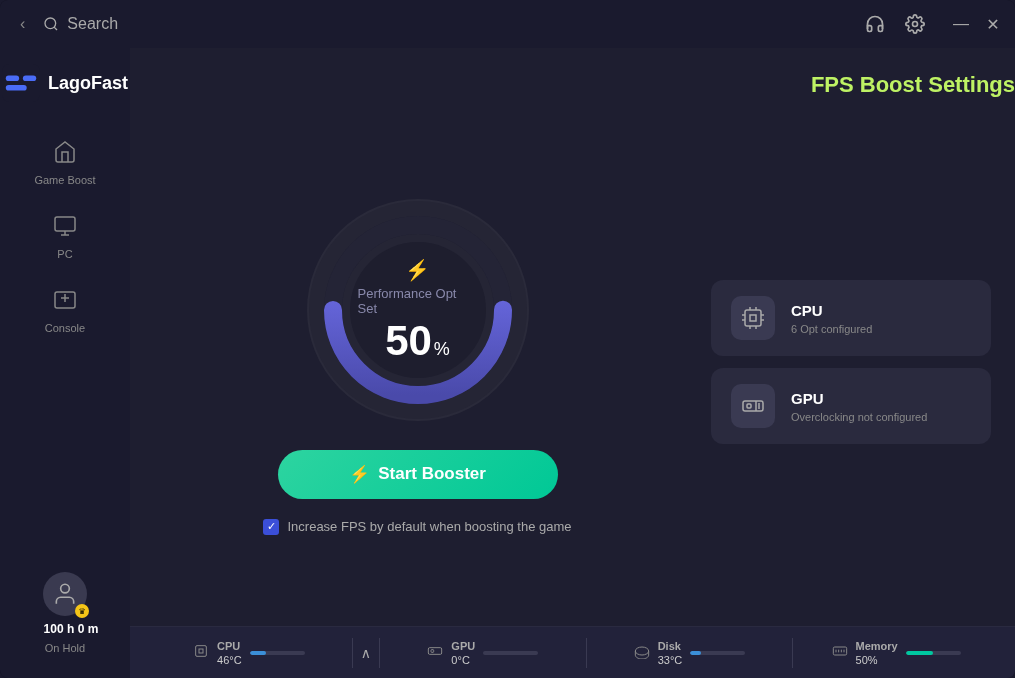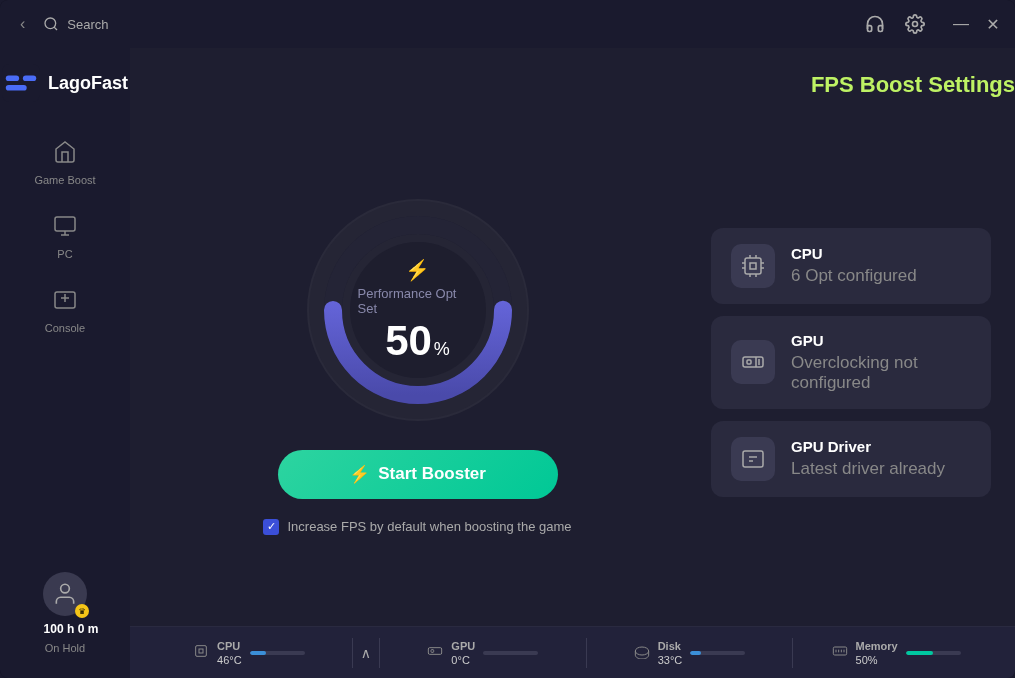--- a/index.html
+++ b/index.html
@@ -358,21 +358,21 @@
     }
 
     .stat-name {
       color: #fff;
       font-size: 15px;
       font-weight: 600;
     }
 
     .stat-desc {
       color: #888;
-      font-size: 17px;
+      font-size: 11px;
     }
 
     
     .bottom-bar {
       height: 52px;
       background: #22223a;
       display: flex;
       align-items: center;
       justify-content: space-around;
       padding: 0 16px;
@@ -443,21 +443,21 @@
 <div class="app-container">
 
   <div class="title-bar">
     <div class="back-btn">‹</div>
 
     <div class="search-bar">
       <svg width="16" height="16" viewBox="0 0 24 24" fill="none" stroke="#aaa" stroke-width="2">
         <circle cx="11" cy="11" r="8"></circle>
         <line x1="21" y1="21" x2="16.65" y2="16.65"></line>
       </svg>
-      <span style="color:#aaa;font-size:13px;">Search</span>
+      <span style="color:#aaa;font-size:16px;">Search</span>
     </div>
 
     <div class="title-bar-actions">
       <div class="title-bar-icon">
         <svg width="20" height="20" viewBox="0 0 24 24" fill="none" stroke="#aaa" stroke-width="2">
           <path d="M3 18v-6a9 9 0 0 1 18 0v6"></path>
           <path d="M21 19a2 2 0 0 1-2 2h-1a2 2 0 0 1-2-2v-3a2 2 0 0 1 2-2h3z"></path>
           <path d="M3 19a2 2 0 0 0 2 2h1a2 2 0 0 0 2-2v-3a2 2 0 0 0-2-2H3z"></path>
         </svg>
       </div>
@@ -618,33 +618,20 @@
                 <line x1="18" y1="9" x2="18" y2="15"></line>
                 <line x1="15" y1="7" x2="15" y2="17"></line>
               </svg>
             </div>
             <div class="stat-info">
               <span class="stat-name">GPU</span>
               <span class="stat-desc">Overclocking not configured</span>
             </div>
           </div>
 
-          <div class="stat-card">
-            <div class="stat-icon-circle">
-              <svg width="24" height="24" viewBox="0 0 24 24" fill="none" stroke="#aaa" stroke-width="1.5">
-                <rect x="2" y="4" width="20" height="16" rx="2"></rect>
-                <line x1="8" y1="10" x2="16" y2="10"></line>
-                <line x1="8" y1="14" x2="12" y2="14"></line>
-              </svg>
-            </div>
-            <div class="stat-info">
-              <span class="stat-name">GPU Driver</span>
-              <span class="stat-desc">Latest driver already</span>
-            </div>
-          </div>
 
         </div>
       </div>
 
       <div class="bottom-bar">
         <div class="bottom-stat">
           <span class="bottom-stat-icon">
             <svg width="16" height="16" viewBox="0 0 24 24" fill="none" stroke="#888" stroke-width="1.5">
               <rect x="4" y="4" width="16" height="16" rx="2"></rect>
               <rect x="9" y="9" width="6" height="6"></rect>

